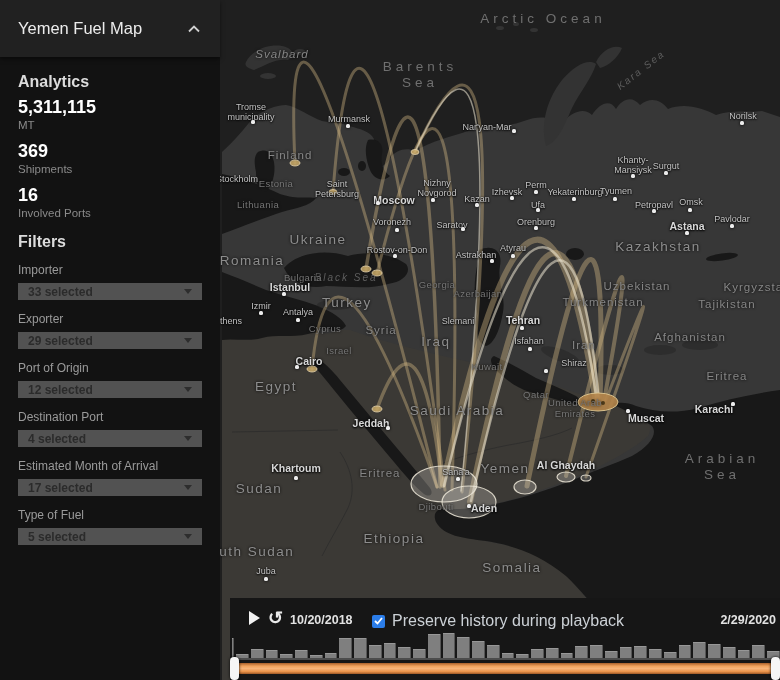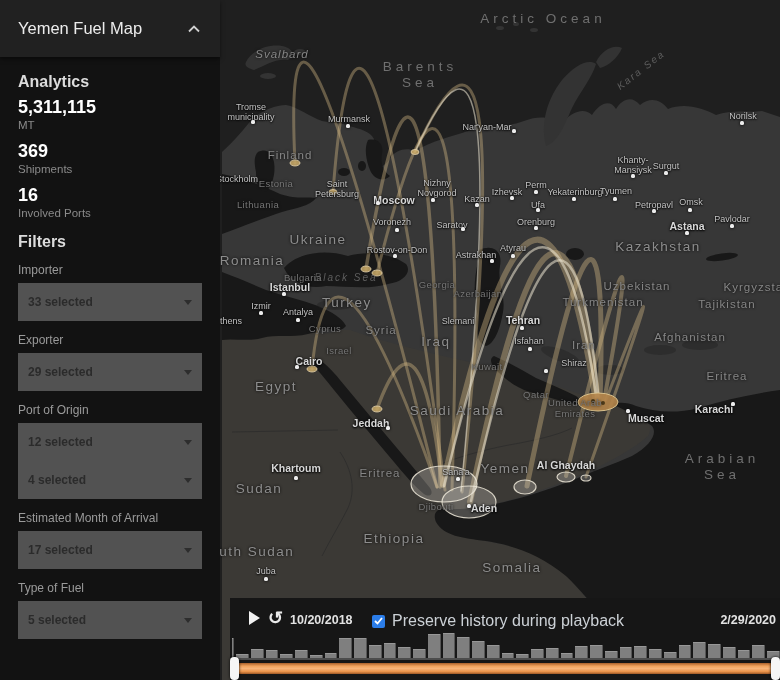--- a/index.html
+++ b/index.html
@@ -22,21 +22,21 @@
   .sidebar{position:absolute;left:0;top:0;width:220px;height:680px;background:#121212;z-index:10;}
   .sb-header{height:57px;background:#212121;display:flex;align-items:center;justify-content:space-between;
              padding:0 20px 0 18px;box-shadow:0 2px 4px rgba(0,0,0,.5);cursor:pointer;}
   .sb-title{color:#ececec;font-size:16.5px;}
   .sb-body{padding:16px 18px 0 18px;}
   .sec-heading{color:#dcdcdc;font-size:16px;font-weight:bold;margin:0 0 6px 0;}
   .stat-value{color:#ffffff;font-size:18px;font-weight:bold;line-height:20px;}
   .stat-label{color:#8a8a8a;font-size:11.5px;margin:2px 0 10px 0;}
   .filters-heading{margin-top:14px;margin-bottom:0;}
   .f-label{color:#9a9a9a;font-size:12px;margin:12px 0 6px 0;}
-  .f-select{height:38px;background:#525252;display:flex;align-items:center;justify-content:space-between;
+  .f-select{height:17px;background:#525252;display:flex;align-items:center;justify-content:space-between;
             padding:0 10px;cursor:pointer;}
   .f-value{color:#2b2b2b;font-size:12px;font-weight:bold;}
   .caret{width:0;height:0;border-left:4px solid transparent;border-right:4px solid transparent;
          border-top:5px solid #2d2d2d;}
   
   .playback{position:absolute;left:230px;top:598px;width:550px;height:82px;background:#161616;z-index:10;}
   .pb-controls{position:absolute;left:0;top:0;width:550px;height:40px;}
   .play-btn{position:absolute;left:18px;top:13px;cursor:pointer;}
   .reset-btn{position:absolute;left:38px;top:9px;color:#eaeaea;font-size:18px;font-weight:bold;cursor:pointer;}
   .pb-date{position:absolute;top:15px;color:#e2e2e2;font-size:12.5px;font-weight:bold;}
@@ -313,20 +313,21 @@
         </div>
       </div>
       <div class="f-group">
         <div class="f-label">Port of Origin</div>
         <div class="f-select">
           <span class="f-value">12 selected</span>
           <span class="caret"></span>
         </div>
       </div>
       <div class="f-group">
+        <div class="f-label">Destination Port</div>
         <div class="f-select">
           <span class="f-value">4 selected</span>
           <span class="caret"></span>
         </div>
       </div>
       <div class="f-group">
         <div class="f-label">Estimated Month of Arrival</div>
         <div class="f-select">
           <span class="f-value">17 selected</span>
           <span class="caret"></span>

